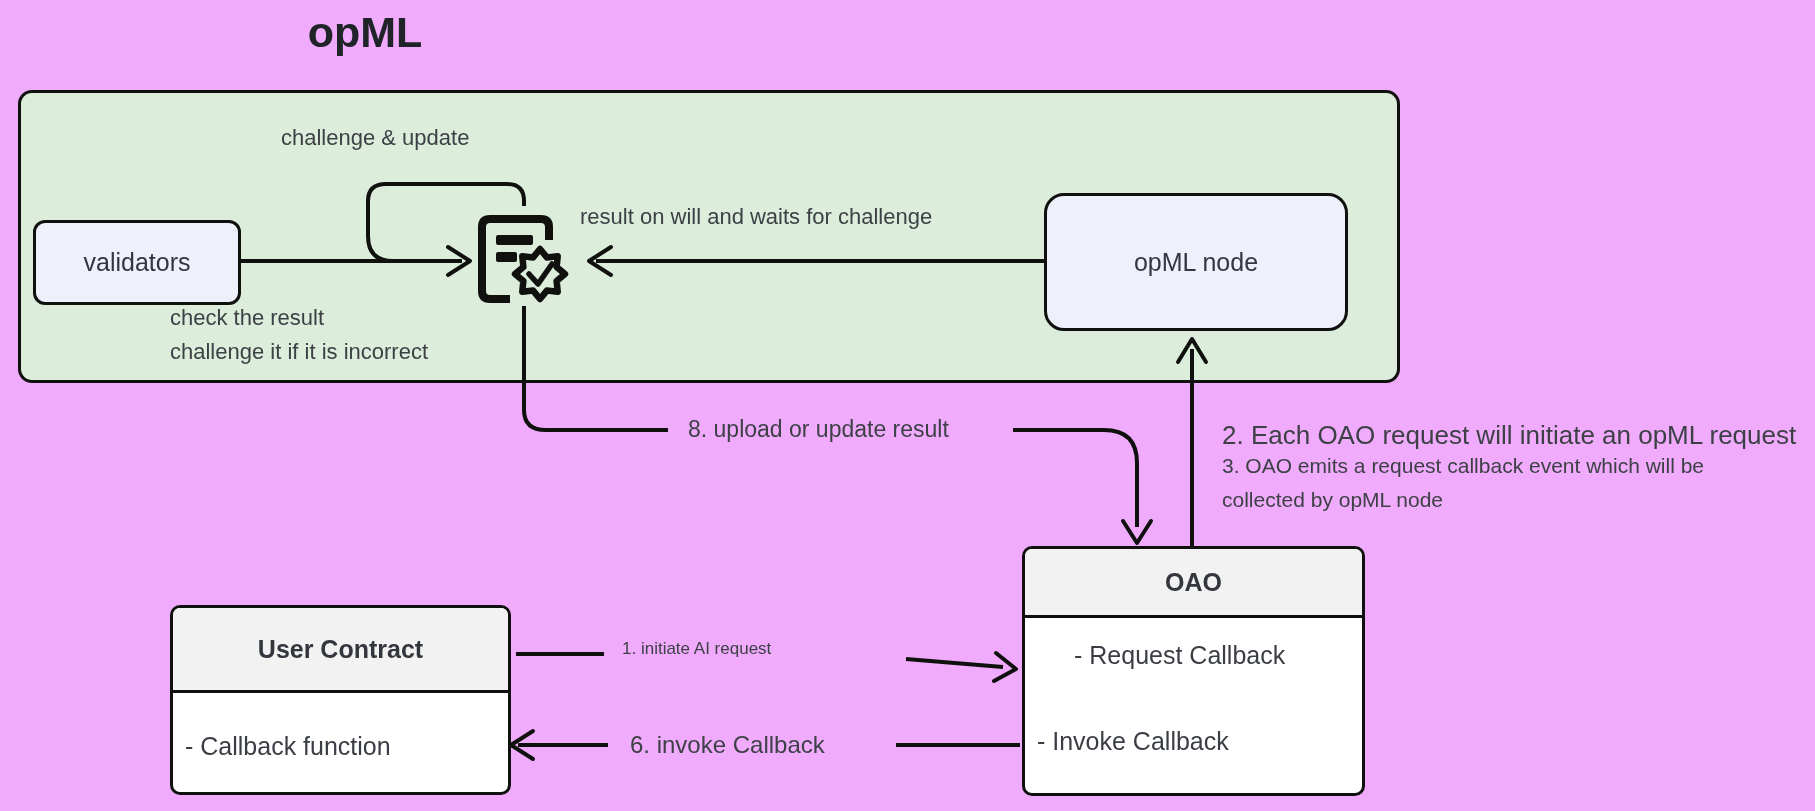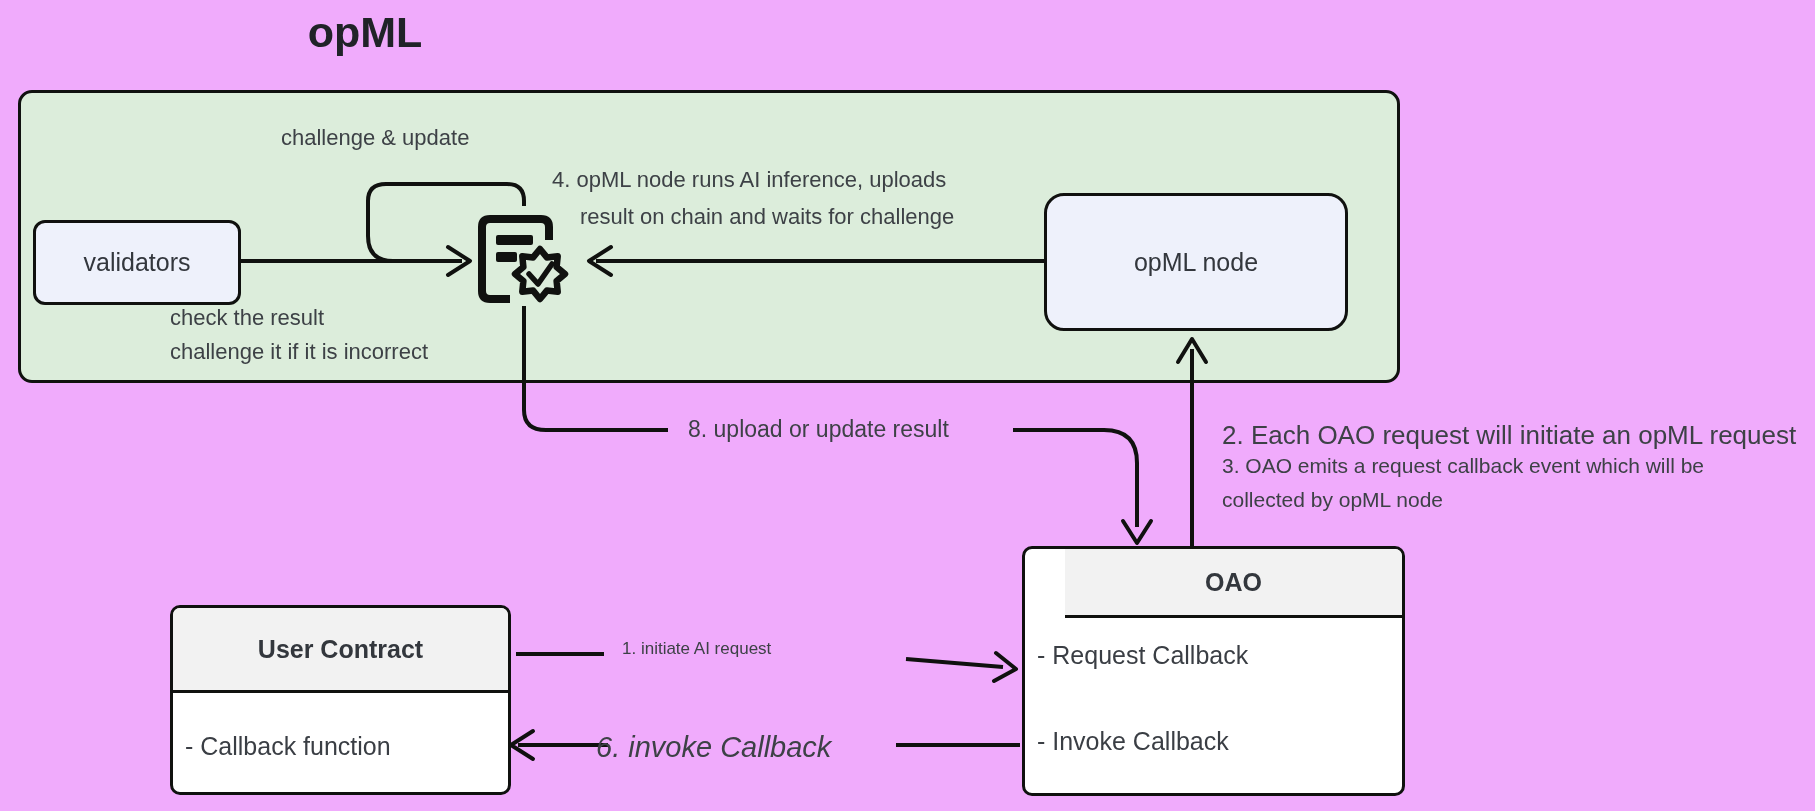--- a/index.html
+++ b/index.html
@@ -41,59 +41,59 @@
   }
   .node-validators { left: 33px; top: 220px; width: 202px; height: 79px; }
   .node-opml { left: 1044px; top: 193px; width: 298px; height: 132px; border-radius: 20px; }
   .classbox {
     position: absolute;
     background: #ffffff;
     border: 3.5px solid #10110f;
     border-radius: 10px;
     overflow: hidden;
   }
-  .classbox-oao { left: 1022px; top: 546px; width: 337px; height: 244px; padding-left: 40px; }
+  .classbox-oao { left: 1022px; top: 546px; width: 337px; height: 244px; }
   .classbox-uc  { left: 170px;  top: 605px; width: 335px; height: 184px; }
   .classbox .hdr {
     background: #f2f2f2;
     border-bottom: 3.5px solid #10110f;
     display: flex; align-items: center; justify-content: center;
     font-weight: 700;
     font-size: 25px;
     color: #33373d;
   }
   .classbox-oao .hdr { height: 66px; }
   .classbox-uc  .hdr { height: 82px; }
   .classbox .row {
     position: absolute;
     left: 12px;
     font-size: 25px;
     color: #3a3e44;
     white-space: nowrap;
   }
-  .classbox-oao .row1 { top: 92px; }
+  .classbox-oao .row1 { top: 92px; margin-left: 37px; }
   .classbox-oao .row2 { top: 178px; }
   .classbox-uc  .row1 { top: 124px; }
   .lbl {
     position: absolute;
     white-space: nowrap;
     font-size: 22px;
     color: #3d4146;
   }
   .lbl-challenge { left: 281px; top: 125px; }
   .lbl-check1    { left: 170px; top: 305px; }
   .lbl-check2    { left: 170px; top: 339px; }
   .lbl-step4a    { left: 552px; top: 167px; }
   .lbl-step4b    { left: 580px; top: 204px; }
   .lbl-step5     { left: 688px; top: 416px; font-size: 23px; }
   .lbl-step2     { left: 1222px; top: 420px; font-size: 26px; }
   .lbl-step3a    { left: 1222px; top: 454px; font-size: 21px; }
   .lbl-step3b    { left: 1222px; top: 488px; font-size: 21px; }
   .lbl-step1     { left: 622px; top: 639px; font-size: 17px; }
-  .lbl-step6     { left: 596px; top: 731px; font-size: 29px; font-style: italic; }
+  .lbl-step6     { left: 630px; top: 731px; font-size: 24px; }
 </style>
 </head>
 <body>
 
 <div class="stage">
 
   <div class="title">opML</div>
 
   <div class="panel"></div>
 
@@ -160,22 +160,21 @@
   </div>
 
   <div class="classbox classbox-uc">
     <div class="hdr">User Contract</div>
     <div class="row row1">- Callback function</div>
   </div>
 
   <div class="lbl lbl-challenge">challenge &amp; update</div>
   <div class="lbl lbl-check1">check the result</div>
   <div class="lbl lbl-check2">challenge it if it is incorrect</div>
-  <div class="lbl lbl-step4a">4. opML node  runs AI inference, uploads</div>
-  <div class="lbl lbl-step4b">result on chain and waits for challenge</div>
+  <div class="lbl lbl-step4b">result on will and waits for challenge</div>
   <div class="lbl lbl-step5">8. upload or update result</div>
   <div class="lbl lbl-step2">2. Each OAO request will initiate an opML request</div>
   <div class="lbl lbl-step3a">3. OAO emits a request callback event which will be</div>
   <div class="lbl lbl-step3b">collected by opML node</div>
   <div class="lbl lbl-step1">1. initiate AI request</div>
   <div class="lbl lbl-step6">6. invoke Callback</div>
 
 </div>
 
 </body></html>

